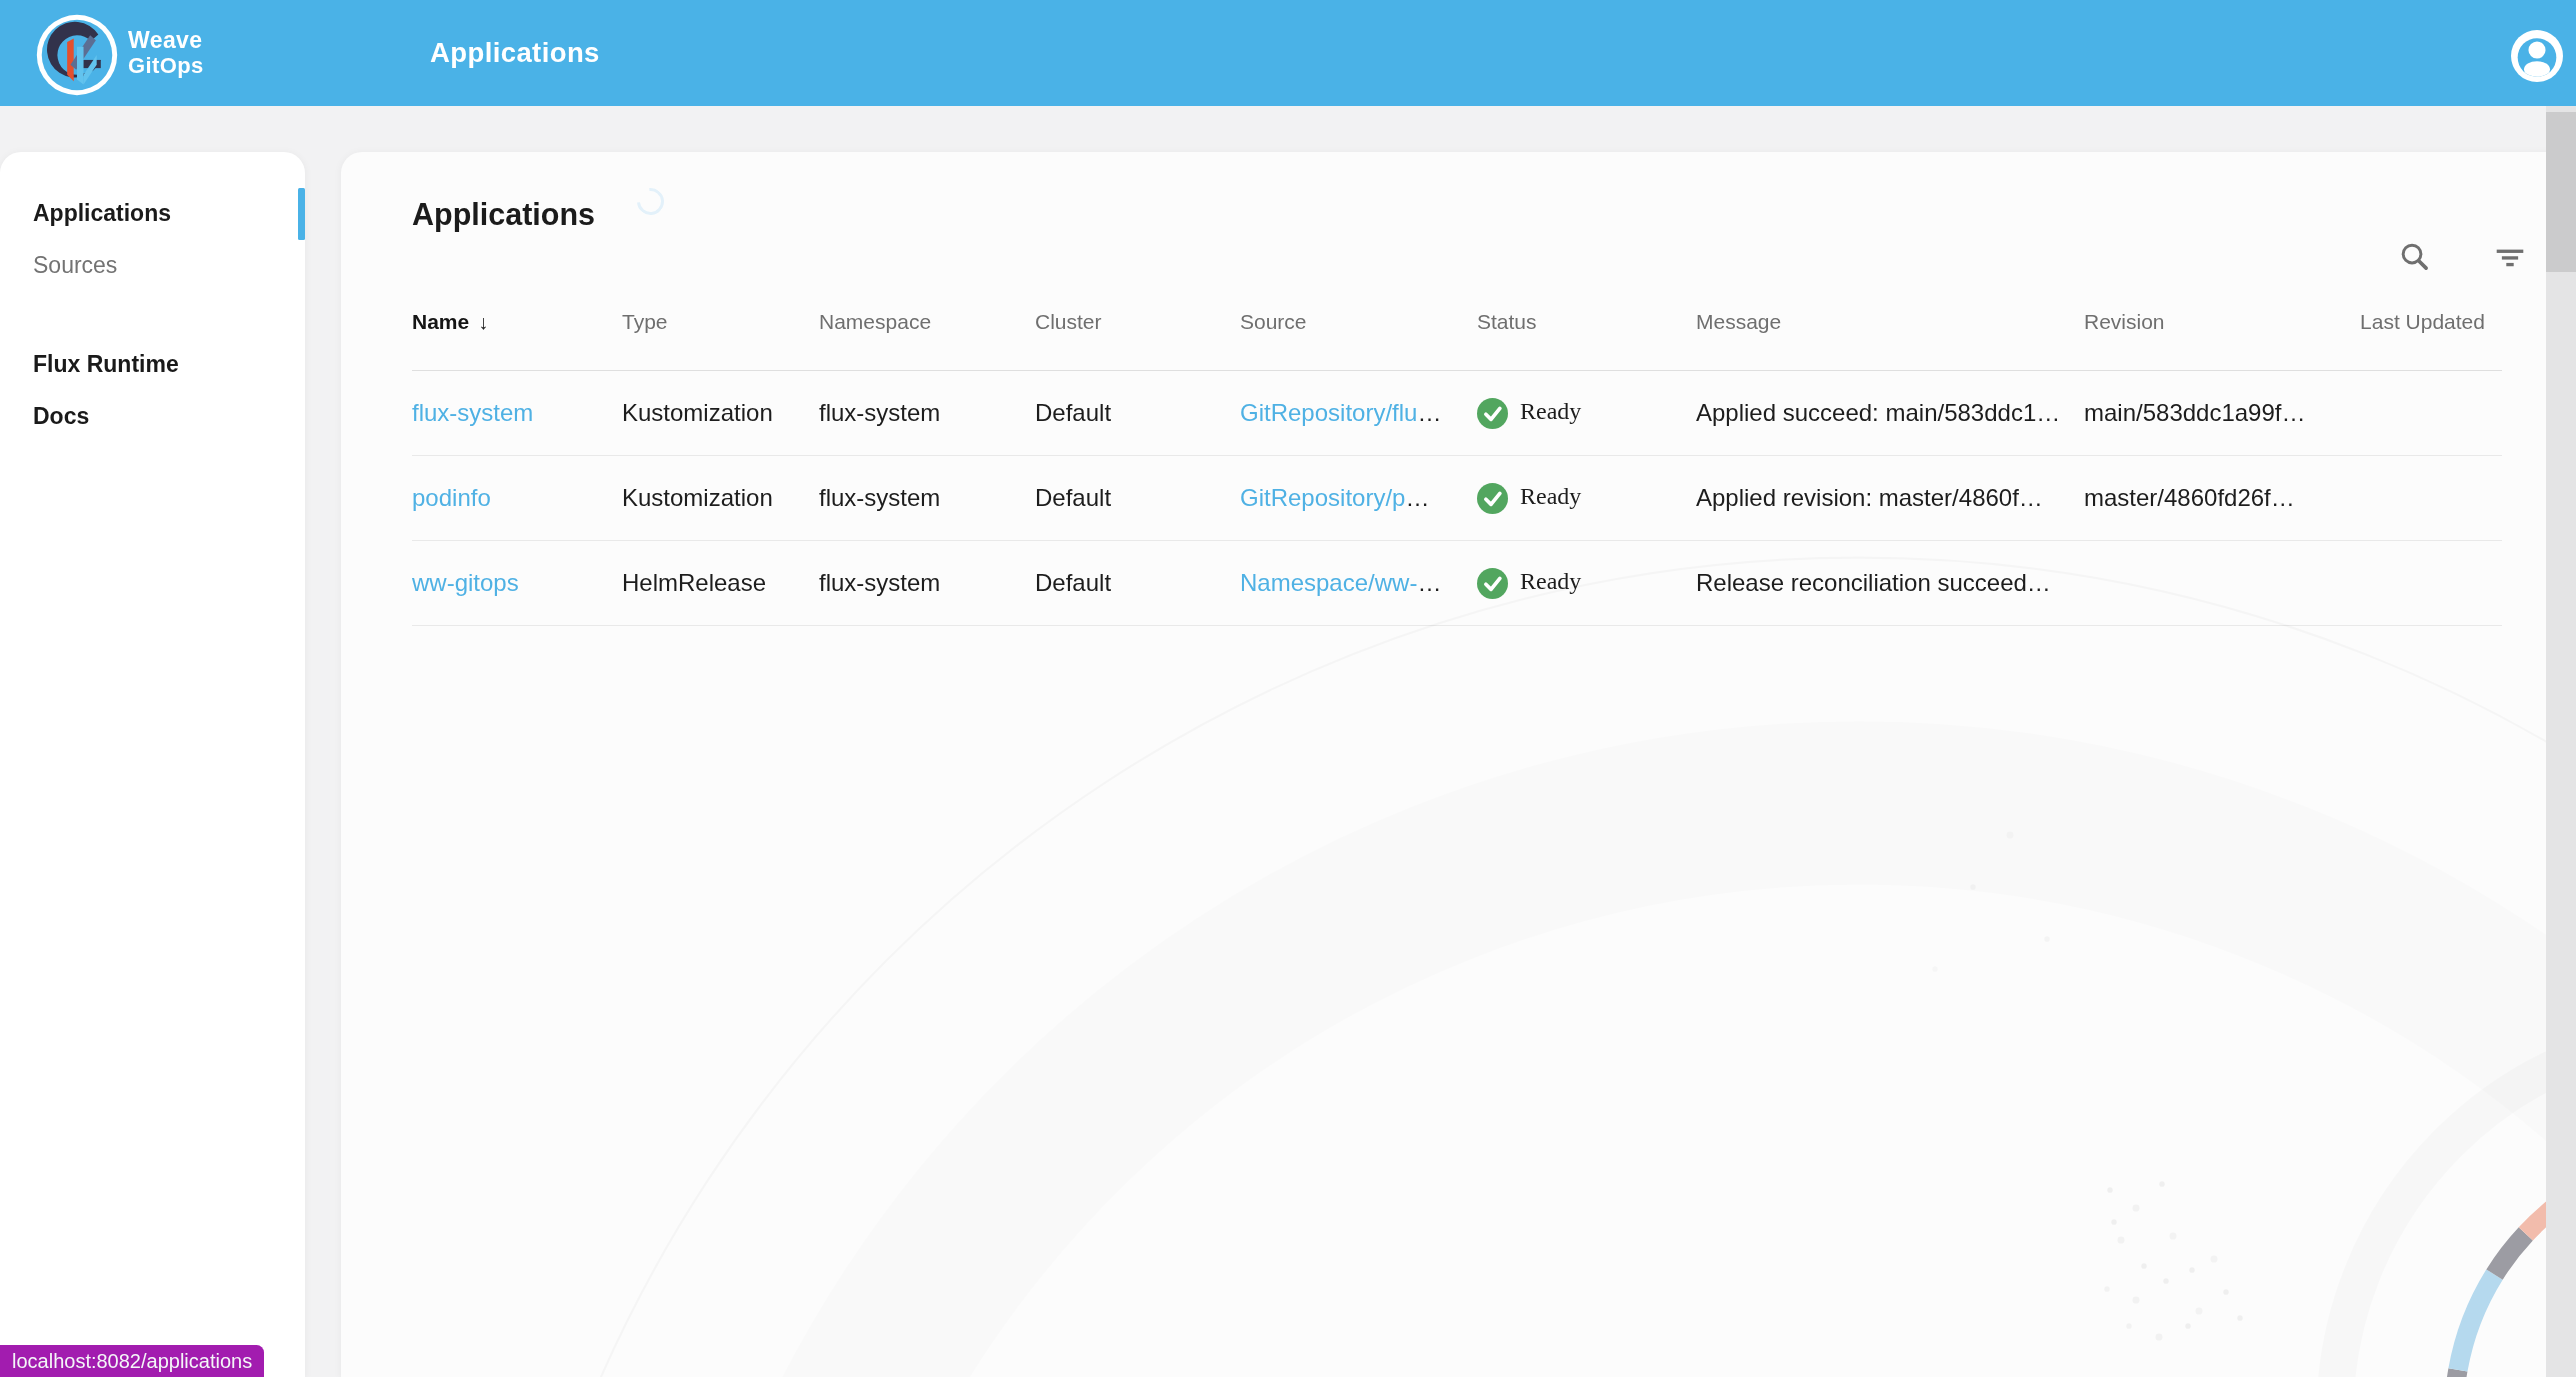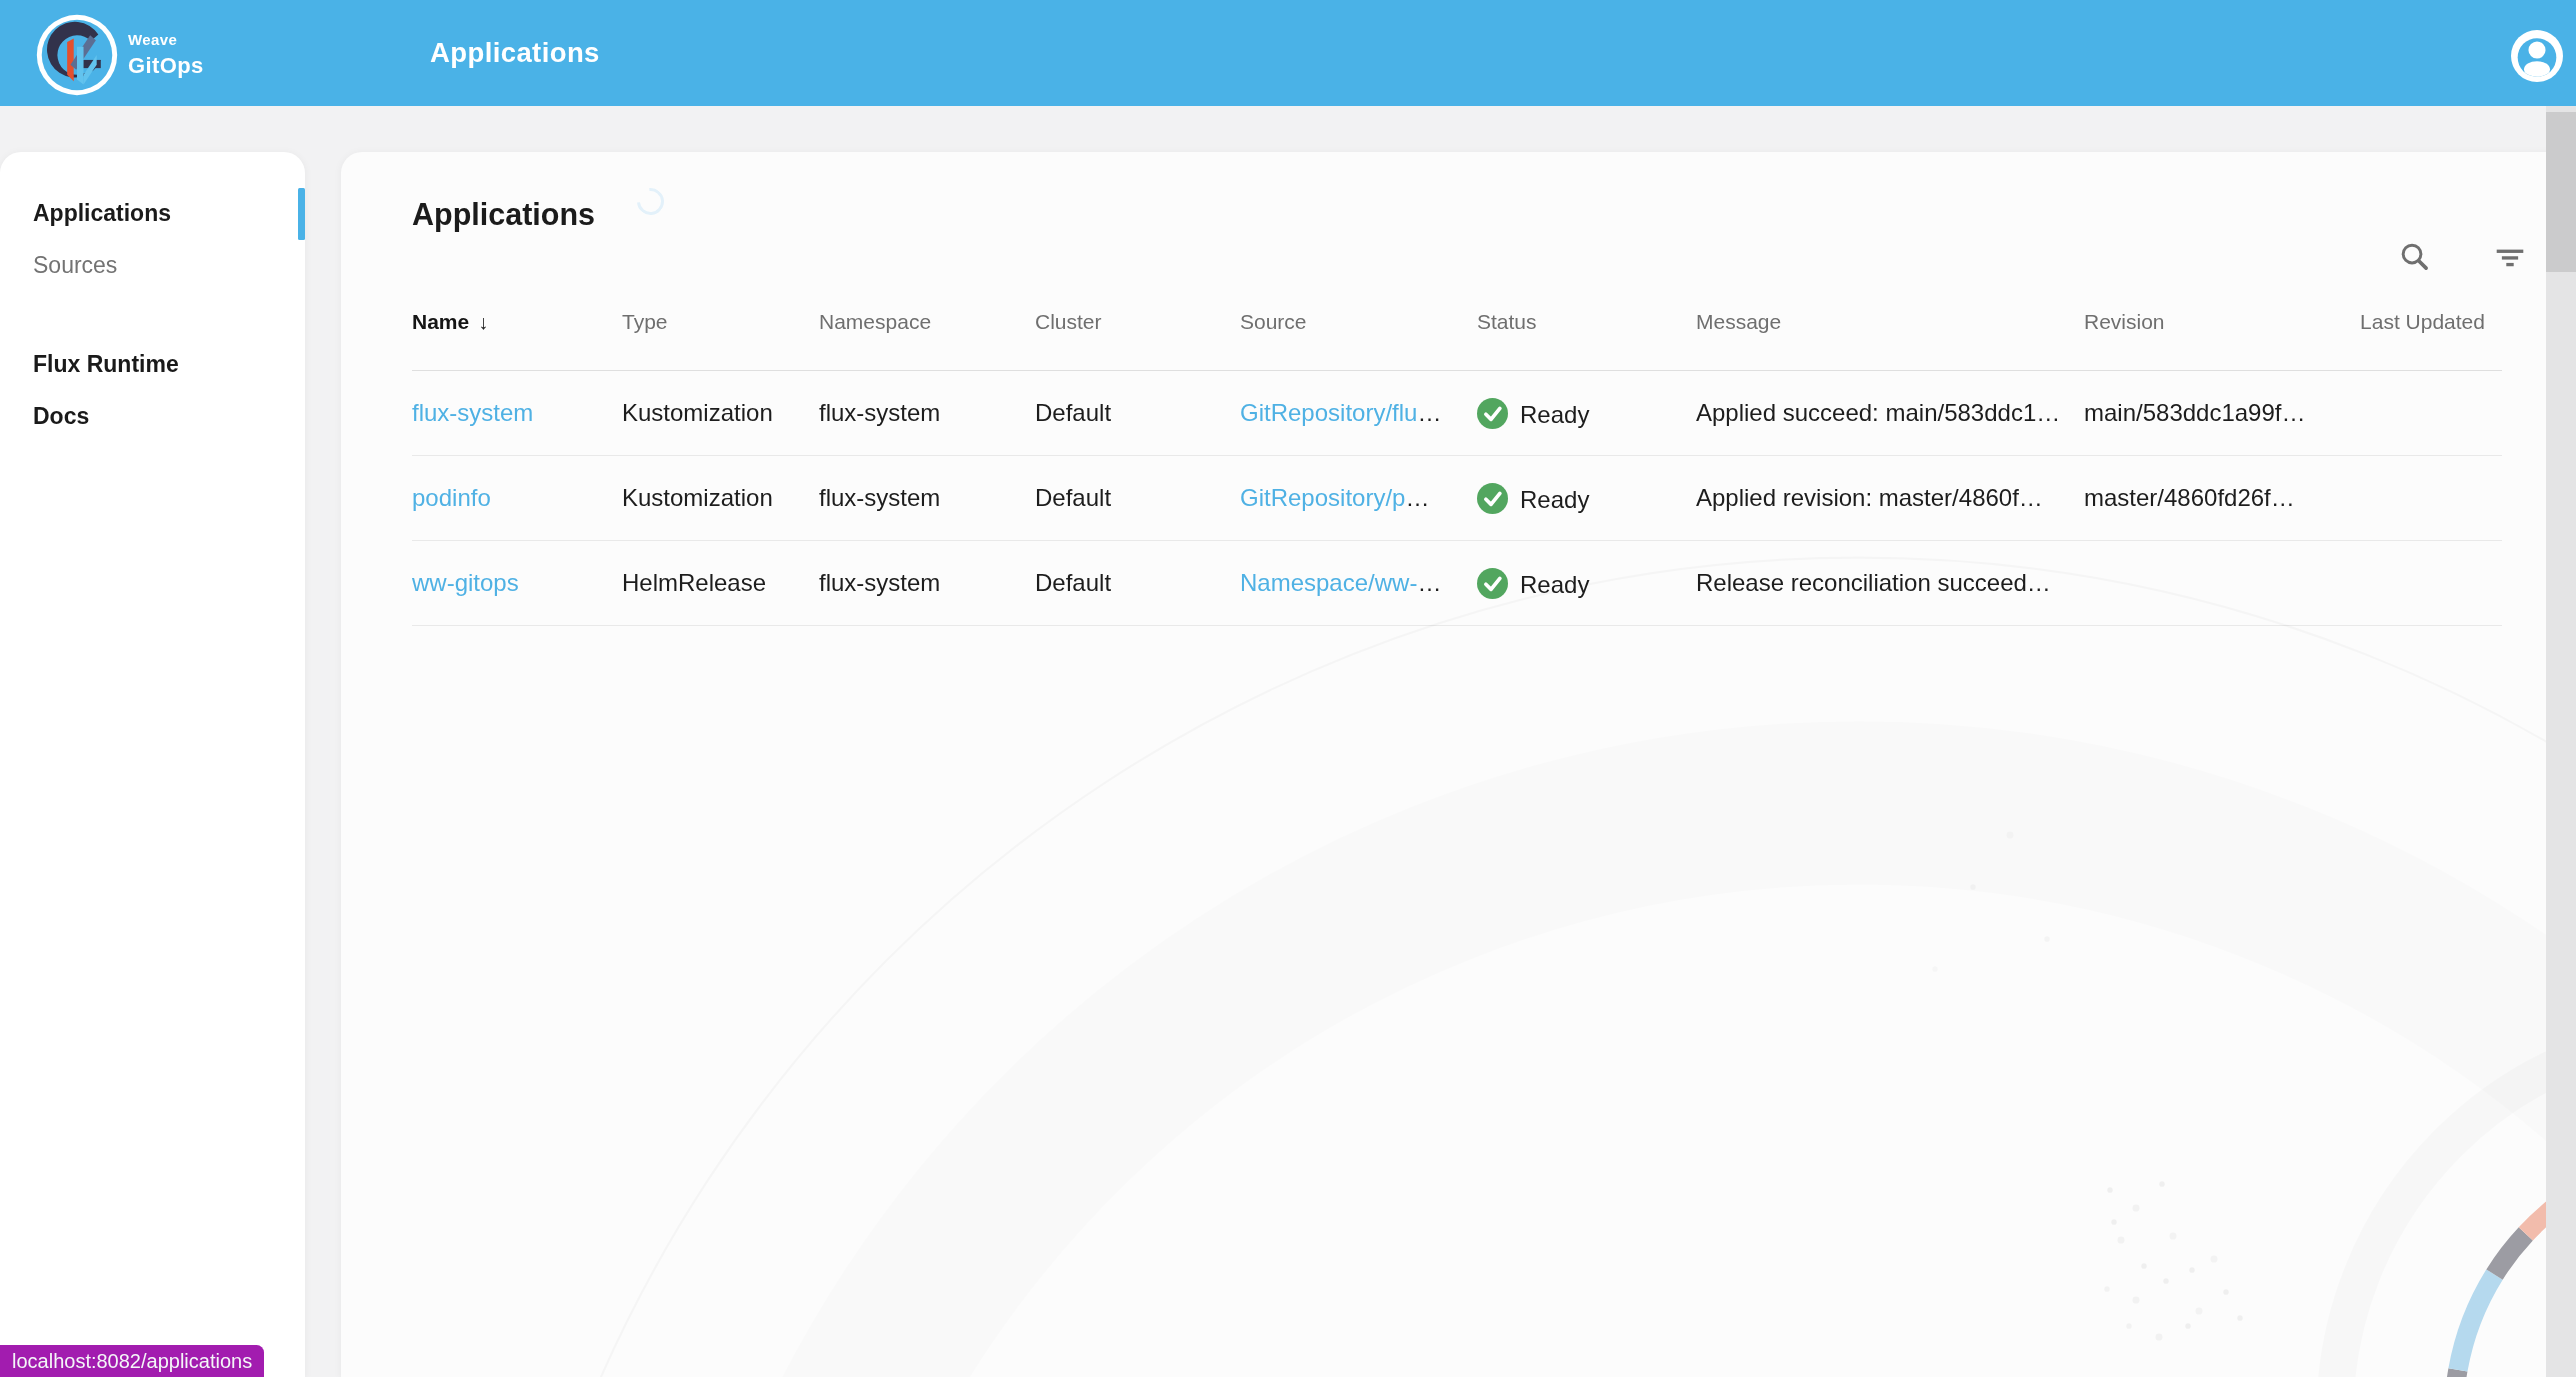--- a/index.html
+++ b/index.html
@@ -3,21 +3,21 @@
 <meta charset="utf-8">
 <style>
   * { margin:0; padding:0; box-sizing:border-box; }
   html,body { width:2576px; height:1377px; overflow:hidden; }
   body { font-family:"Liberation Sans", sans-serif; background:#F2F2F3; position:relative; }
 
   
   .header { position:absolute; left:0; top:0; width:2576px; height:106px; background:#4AB2E7; z-index:15; }
   .logo { position:absolute; left:36px; top:14px; width:82px; height:82px; }
   .brand { position:absolute; left:128px; top:27px; color:#fff; }
-  .brand .b1 { font-size:15px; font-weight:700; line-height:26px; letter-spacing:0.4px; }
+  .brand .b1 { font-size:23px; font-weight:700; line-height:26px; letter-spacing:0.4px; }
   .brand .b2 { font-size:22px; font-weight:700; line-height:25px; letter-spacing:0.4px; }
   .header-title { position:absolute; left:430px; top:0; height:106px; display:flex; align-items:center;
                   color:#fff; font-size:27.5px; font-weight:700; letter-spacing:0.4px; }
   .avatar { position:absolute; left:2511px; top:30px; width:52px; height:52px; cursor:pointer; }
 
   
   .sidebar { position:absolute; left:0; top:152px; width:305px; height:1225px; background:#FFFFFF;
              border-radius:21px 21px 0 0; box-shadow:0 1.5px 9px rgba(0,0,0,0.05); z-index:2; }
   .nav { padding:46px 0 0 33px; }
   .side-item { font-size:23px; line-height:30px; color:#1A1A1A; font-weight:700; cursor:pointer; }
@@ -43,21 +43,21 @@
   .row { display:flex; align-items:center; height:85px; border-bottom:1.5px solid #E9E9E9;
          font-size:24px; color:#1D1D1D; cursor:pointer; }
   .cell { padding-right:18px; white-space:nowrap; overflow:hidden; }
   .c0 { width:210px; } .c1 { width:197px; } .c2 { width:216px; } .c3 { width:205px; }
   .c4 { width:237px; } .c5 { width:219px; } .c6 { width:388px; } .c7 { width:264px; }
   .c8 { width:149px; text-align:center; line-height:28px; padding-right:0; }
   .th.c0 { color:#151515; font-weight:700; }
   .sort-arrow { font-weight:400; color:#222; margin-left:9px; font-size:20px; }
   .link { color:#4FB1E4; cursor:pointer; }
   .ellip { color:#1D1D1D; }
-  .status-cell { display:flex; align-items:flex-end; }
+  .status-cell { display:flex; align-items:flex-start;font-family:Liberation Serif, serif; }
   .badge { width:31px; height:31px; border-radius:50%; background:#52A65F; display:inline-flex;
            align-items:center; justify-content:center; margin-right:12px; flex:none; }
 
   
   .watermark { position:absolute; left:0; top:0; width:2576px; height:1377px; z-index:5; pointer-events:none; }
   .dots { position:absolute; left:0; top:0; width:3.7px; height:3.7px; border-radius:50%; z-index:5; pointer-events:none;
     box-shadow: 2108px 1188px 0 0.7px rgba(0,0,0,.05), 2134px 1206px 0 1.5px rgba(0,0,0,.04),
       2160px 1182px 0 0.7px rgba(0,0,0,.05), 2119px 1238px 0 1.5px rgba(0,0,0,.04),
       2142px 1264px 0 0.7px rgba(0,0,0,.05), 2171px 1234px 0 1.5px rgba(0,0,0,.035),
       2190px 1268px 0 0.7px rgba(0,0,0,.05), 2105px 1287px 0 0.7px rgba(0,0,0,.04),

